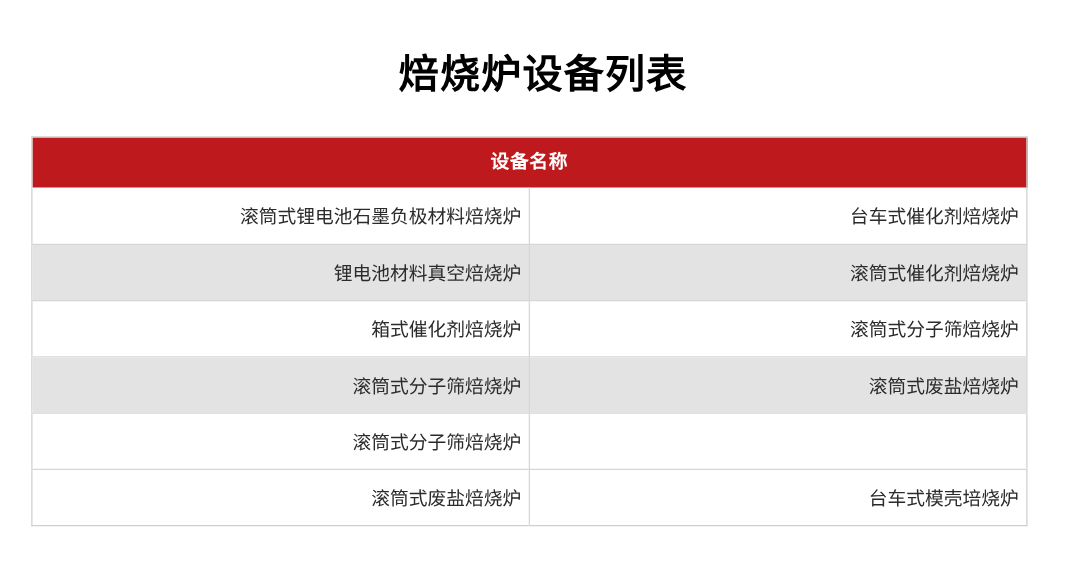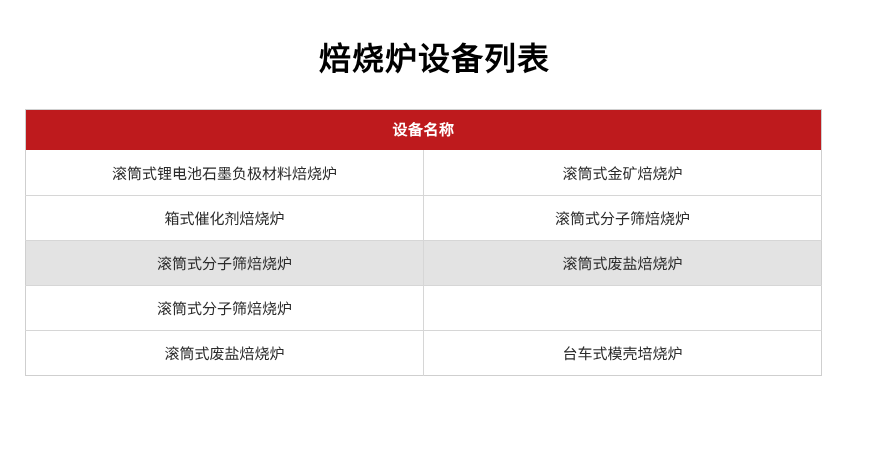--- a/index.html
+++ b/index.html
@@ -61,21 +61,21 @@
     height: 40px;
     line-height: 40px;
     padding: 0;
     border: none;
     letter-spacing: 0.5px;
   }
 
   table.equip-table td {
     height: 45px;
     padding: 0 6px;
-    text-align: center;
+    text-align: right;
     vertical-align: middle;
     font-size: 15px;
     color: #2b2b2b;
     border: 1px solid #d6d6d6;
     border-top: none;
     box-sizing: border-box;
     white-space: nowrap;
     overflow: hidden;
   }
 
@@ -112,21 +112,25 @@
   <div class="table-wrap">
     <table class="equip-table">
       <thead>
         <tr>
           <th class="header-cell" colspan="2">设备名称</th>
         </tr>
       </thead>
       <tbody>
         <tr class="row-odd">
           <td>滚筒式锂电池石墨负极材料焙烧炉</td>
-          <td>滚筒式金矿焙烧炉</td>
+          <td>台车式催化剂焙烧炉</td>
+        </tr>
+        <tr class="row-even">
+          <td>锂电池材料真空焙烧炉</td>
+          <td>滚筒式催化剂焙烧炉</td>
         </tr>
         <tr class="row-odd">
           <td>箱式催化剂焙烧炉</td>
           <td>滚筒式分子筛焙烧炉</td>
         </tr>
         <tr class="row-even">
           <td>滚筒式分子筛焙烧炉</td>
           <td>滚筒式废盐焙烧炉</td>
         </tr>
         <tr class="row-odd">

